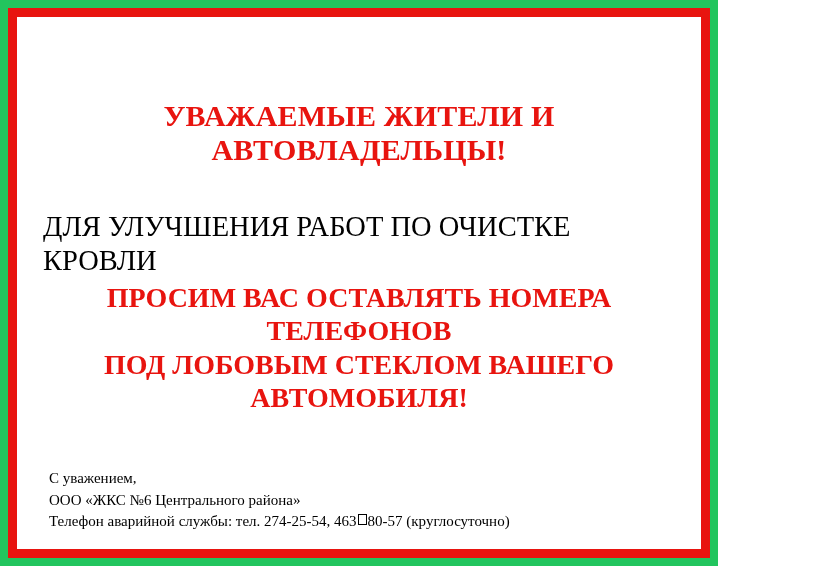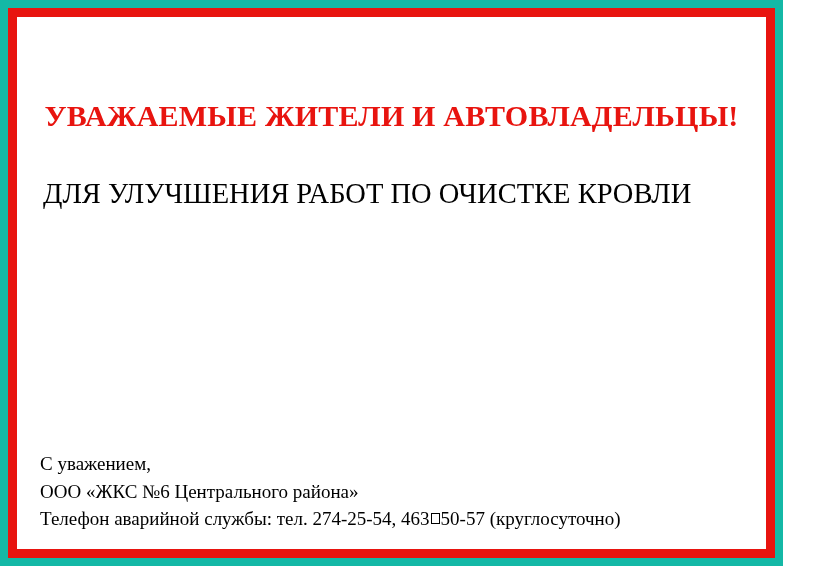--- a/index.html
+++ b/index.html
@@ -8,24 +8,24 @@
     background: #ffffff;
   }
   body {
     width: 832px;
     height: 566px;
     font-family: "Liberation Serif", serif;
     overflow: hidden;
   }
   .poster {
     position: relative;
-    width: 783px;
+    width: 718px;
     height: 566px;
     box-sizing: border-box;
-    background: #14b8a6;
+    background: #22c55e;
   }
   
   .frame {
     position: absolute;
     left: 8px;
     top: 8px;
     right: 8px;
     bottom: 8px;
     border: 9px solid #e8140f;
     box-sizing: border-box;
@@ -65,24 +65,24 @@
     font-size: 28px;
     line-height: 1.2;
     text-align: center;
     margin-top: 2px;
   }
   .body-red .ln {
     display: block;
   }
   .footer {
     position: absolute;
-    left: 23px;
+    left: 32px;
     bottom: 16px;
     color: #000000;
-    font-size: 19px;
+    font-size: 15px;
     line-height: 1.45;
     text-align: left;
   }
   .footer div {
     white-space: nowrap;
   }
   .glyph-box {
     display: inline-block;
     width: 7px;
     height: 9px;
@@ -97,24 +97,30 @@
 <div class="poster">
   <div class="frame">
     <div class="content">
 
       <div class="headline">УВАЖАЕМЫЕ ЖИТЕЛИ И АВТОВЛАДЕЛЬЦЫ!</div>
 
       <div class="body-black">
         <span class="line1">ДЛЯ УЛУЧШЕНИЯ РАБОТ ПО ОЧИСТКЕ КРОВЛИ</span>
       </div>
 
+      <div class="body-red">
+        <span class="ln">ПРОСИМ ВАС ОСТАВЛЯТЬ НОМЕРА</span>
+        <span class="ln">ТЕЛЕФОНОВ</span>
+        <span class="ln">ПОД ЛОБОВЫМ СТЕКЛОМ ВАШЕГО</span>
+        <span class="ln">АВТОМОБИЛЯ!</span>
+      </div>
 
       <div class="footer">
         <div>С уважением,</div>
         <div>ООО «ЖКС №6 Центрального района»</div>
         <div>
-          <span>Телефон аварийной службы: тел. 274-25-54, 463</span><span class="glyph-box"></span><span>50-57 (круглосуточно)</span>
+          <span>Телефон аварийной службы: тел. 274-25-54, 463</span><span class="glyph-box"></span><span>80-57 (круглосуточно)</span>
         </div>
       </div>
 
     </div>
   </div>
 </div>
 
 </body></html>

